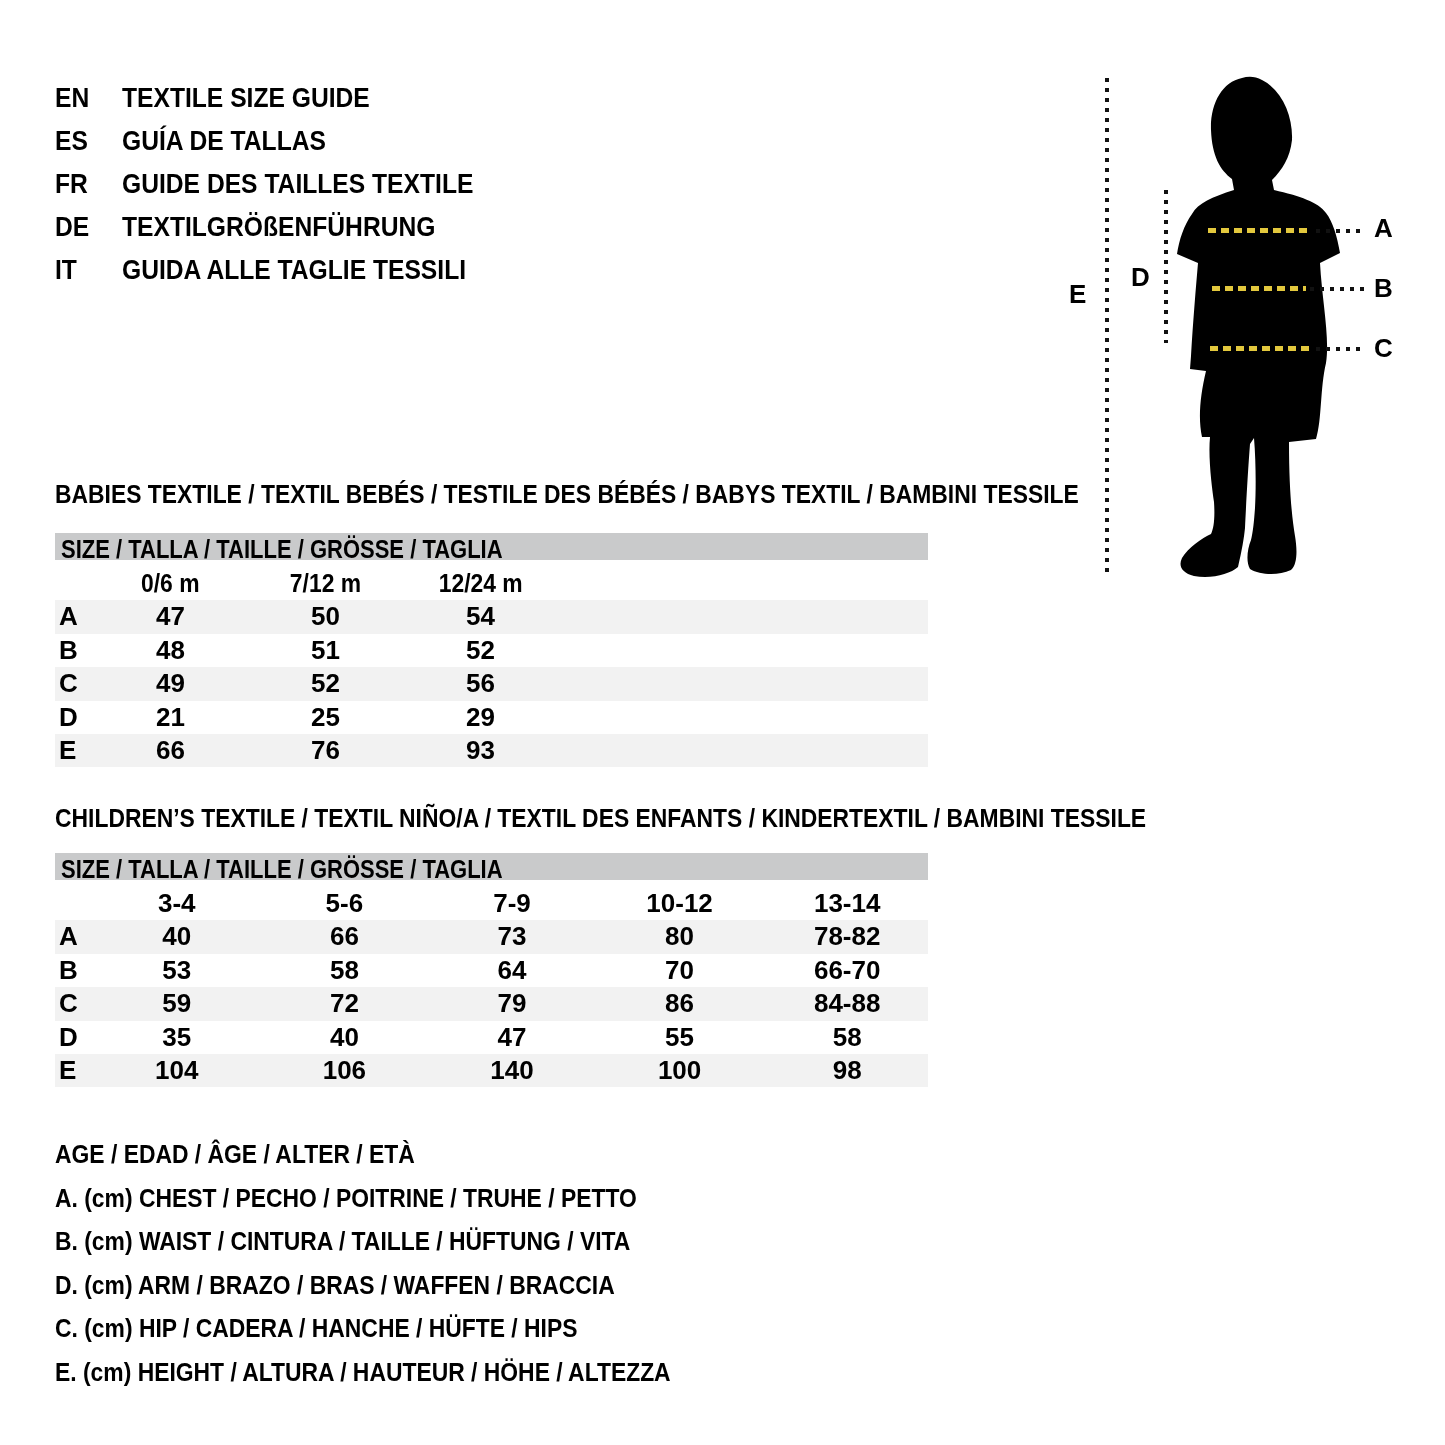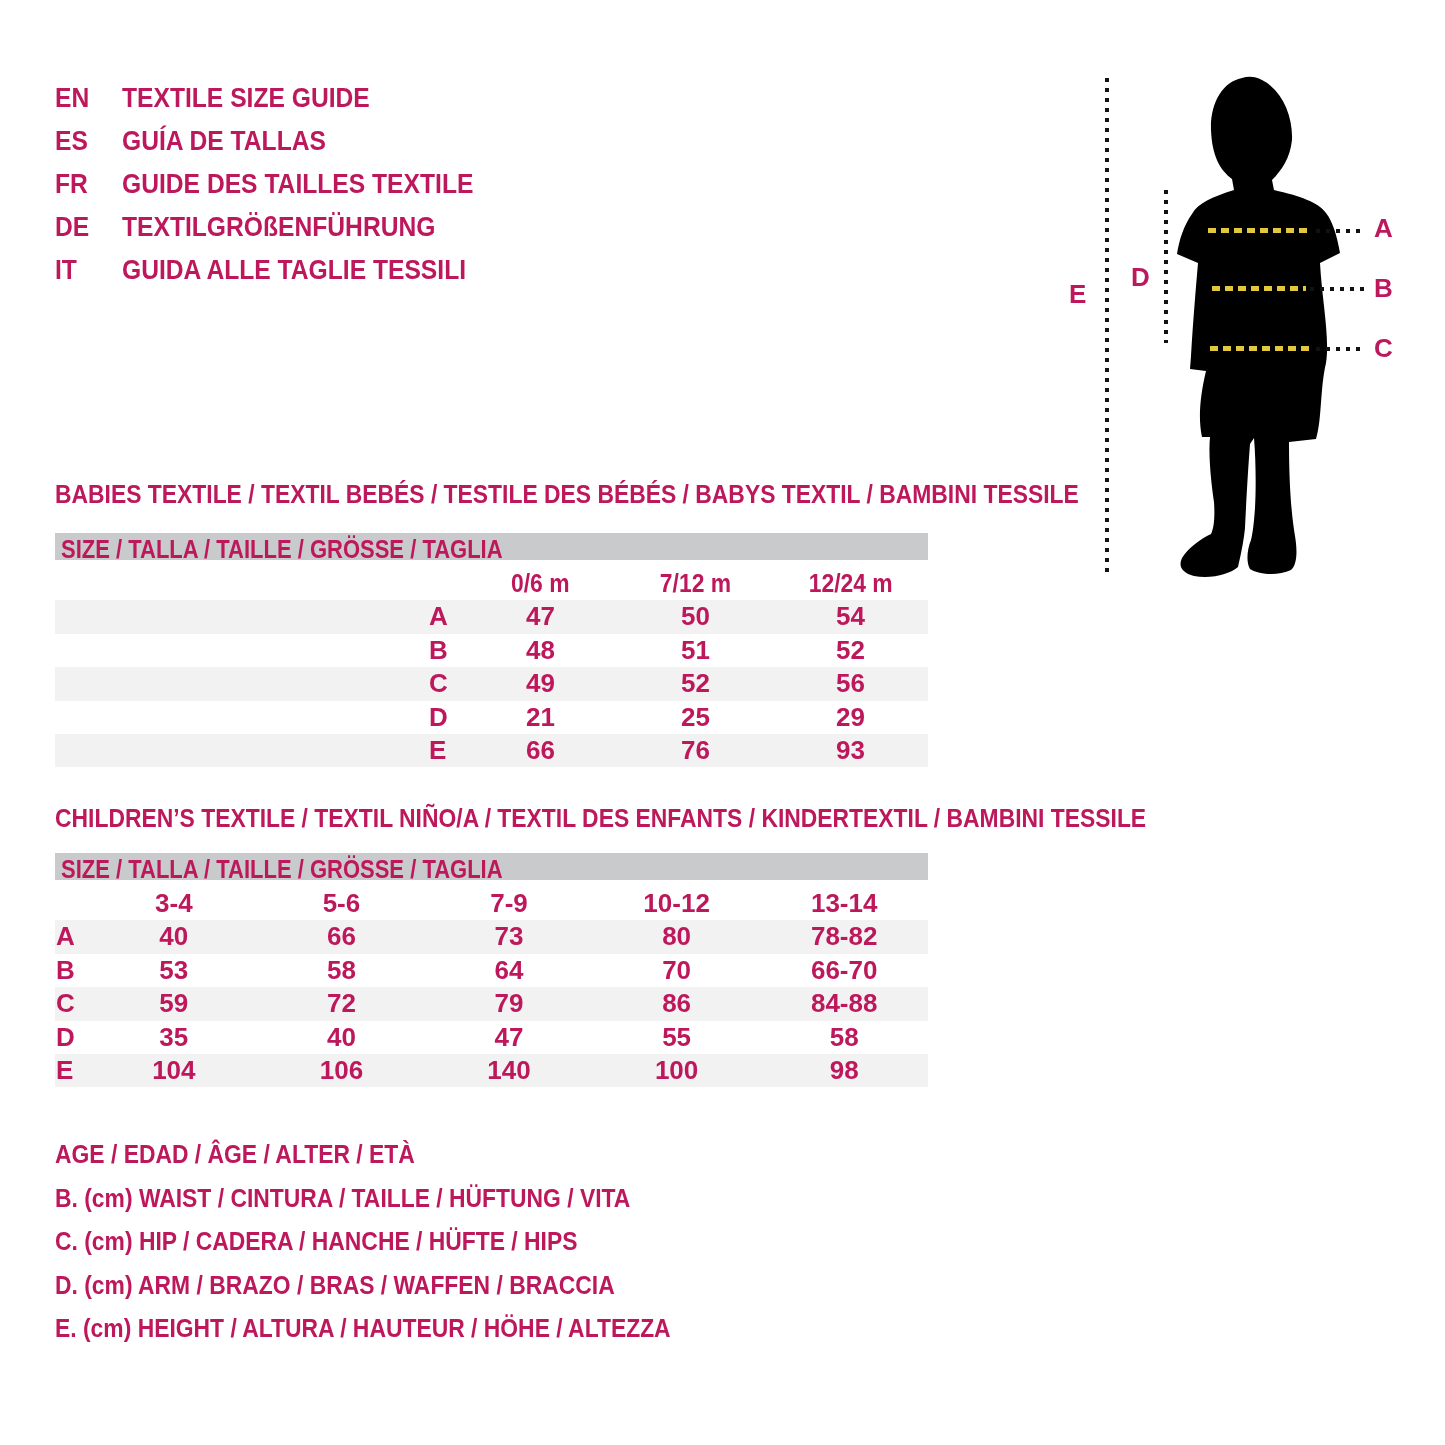--- a/index.html
+++ b/index.html
@@ -1,36 +1,36 @@
 <!DOCTYPE html>
 <html><head>
 <meta charset="utf-8">
 <style>
   html,body{margin:0;padding:0;background:#ffffff;}
   .canvas{
     position:relative;width:1445px;height:1445px;background:#fff;overflow:hidden;
-    font-family:"Liberation Sans",sans-serif;font-weight:bold;color:#be185d;
+    font-family:"Liberation Sans",sans-serif;font-weight:bold;color:#000000;
     -webkit-font-smoothing:antialiased;
   }
   .abs{position:absolute;}
   .cond{display:inline-block;transform:scaleX(0.88);transform-origin:0 50%;white-space:pre;}
   .condc{display:inline-block;transform:scaleX(0.88);transform-origin:50% 50%;white-space:pre;}
 
   
   .lang-block{left:55px;top:76px;font-size:28px;}
   .lang-row{display:flex;height:43px;line-height:43px;align-items:center;}
   .lang-code{width:67px;flex:0 0 67px;}
 
   
   .sec-heading{left:55px;font-size:26px;line-height:26px;white-space:nowrap;}
 
   
   .size-bar{left:55px;width:873px;height:27px;background:#c9cacb;line-height:33px;font-size:25px;padding-left:6px;box-sizing:border-box;}
   .tbl{left:55px;width:873px;font-size:26px;}
-  .trow{display:flex;height:33.4px;line-height:33.4px;align-items:center;justify-content:flex-end;}
+  .trow{display:flex;height:33.4px;line-height:33.4px;align-items:center;}
   .trow.head{background:transparent;}
   .trow.stripe{background:#f2f2f2;}
   .cell-lbl{width:38px;flex:0 0 38px;padding-left:4px;box-sizing:border-box;}
   .b-col{width:155px;flex:0 0 155px;text-align:center;}
   .c-col{width:167.6px;flex:0 0 167.6px;text-align:center;}
 
   
   .legend{left:55px;top:1133px;font-size:26px;}
   .legend-item{height:43.5px;line-height:43.5px;white-space:nowrap;}
 
@@ -223,19 +223,20 @@
       <span class="c-col">104</span>
       <span class="c-col">106</span>
       <span class="c-col">140</span>
       <span class="c-col">100</span>
       <span class="c-col">98</span>
     </div>
   </div>
 
   <div class="abs legend">
     <div class="legend-item"><span class="cond">AGE / EDAD / ÂGE / ALTER / ETÀ</span></div>
+    <div class="legend-item"><span class="cond">A. (cm) CHEST / PECHO / POITRINE / TRUHE / PETTO</span></div>
     <div class="legend-item"><span class="cond">B. (cm) WAIST / CINTURA / TAILLE / HÜFTUNG / VITA</span></div>
+    <div class="legend-item"><span class="cond">D. (cm) ARM / BRAZO / BRAS / WAFFEN / BRACCIA</span></div>
     <div class="legend-item"><span class="cond">C. (cm) HIP / CADERA / HANCHE / HÜFTE / HIPS</span></div>
-    <div class="legend-item"><span class="cond">D. (cm) ARM / BRAZO / BRAS / WAFFEN / BRACCIA</span></div>
     <div class="legend-item"><span class="cond">E. (cm) HEIGHT / ALTURA / HAUTEUR / HÖHE / ALTEZZA</span></div>
   </div>
 
 </div>
 
 </body></html>

